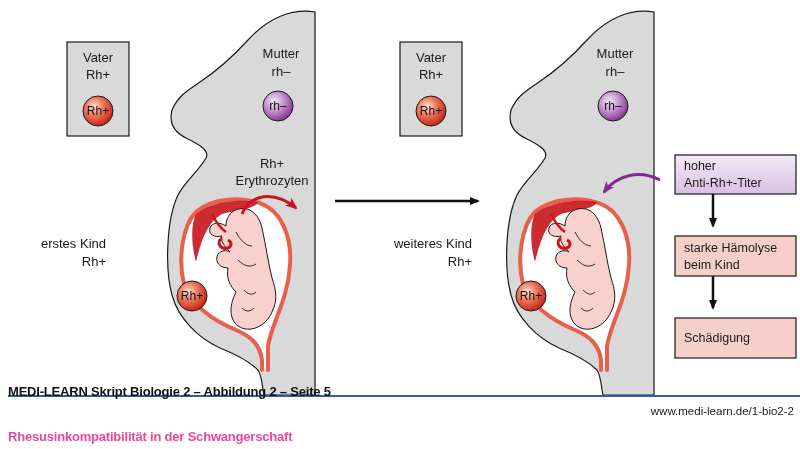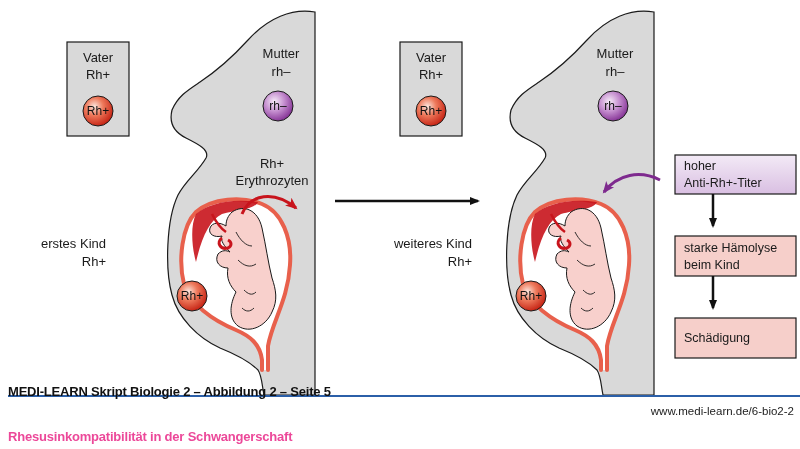--- a/index.html
+++ b/index.html
@@ -117,14 +117,14 @@
     <text class="box-t" x="684" y="252">starke Hämolyse</text>
     <text class="box-t" x="684" y="269">beim Kind</text>
     <line x1="713" y1="276" x2="713" y2="308" stroke="#111" stroke-width="2.5" marker-end="url(#arrBlack)"></line>
     <rect x="675" y="318" width="121" height="40" fill="#f6cfca" stroke="#1a1a1a" stroke-width="1.2"></rect>
     <text class="box-t" x="684" y="342">Schädigung</text>
   </g>
 </svg>
 
 <div class="footer-line"></div>
 <div class="footer-title">MEDI-LEARN Skript Biologie 2 – Abbildung 2 – Seite 5</div>
-<div class="footer-url">www.medi-learn.de/6-bio2-2</div>
+<div class="footer-url">www.medi-learn.de/1-bio2-2</div>
 <div class="footer-sub">Rhesusinkompatibilität in der Schwangerschaft</div>
 
 </body></html>

